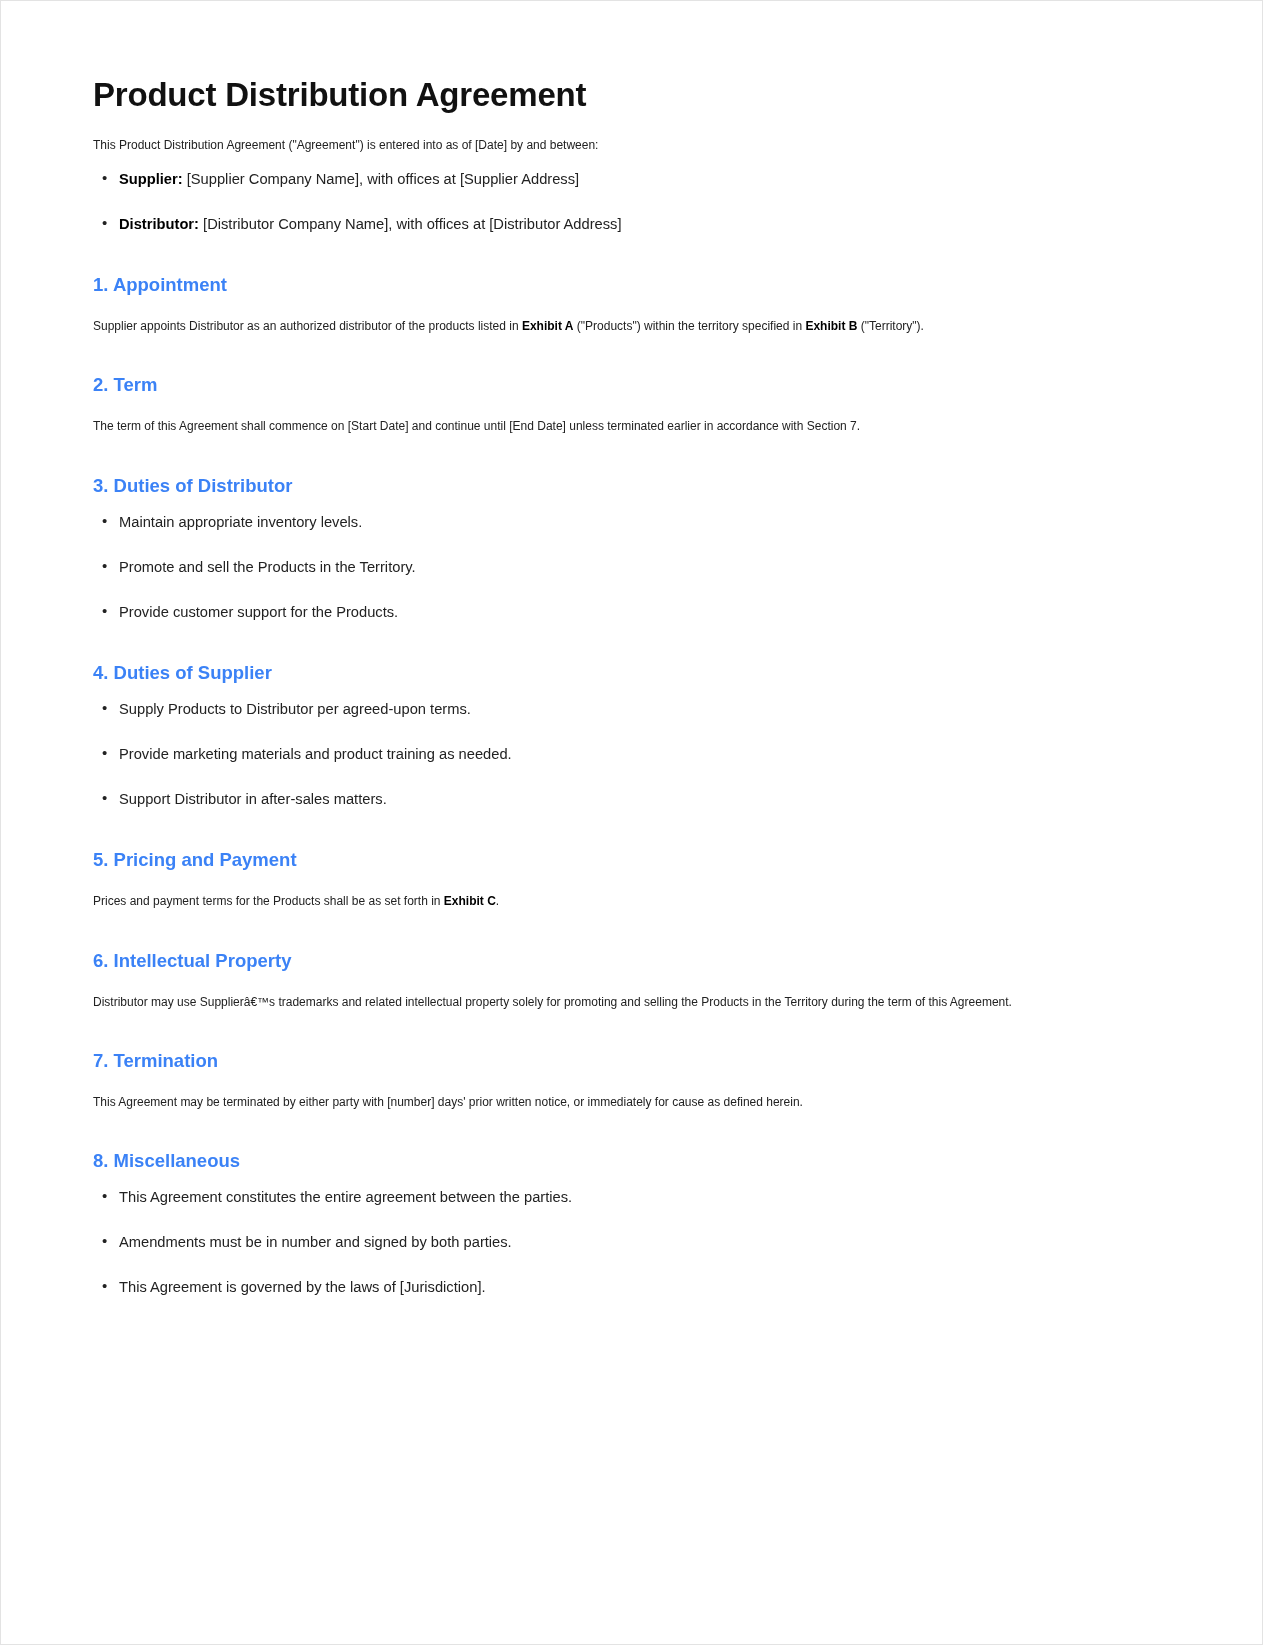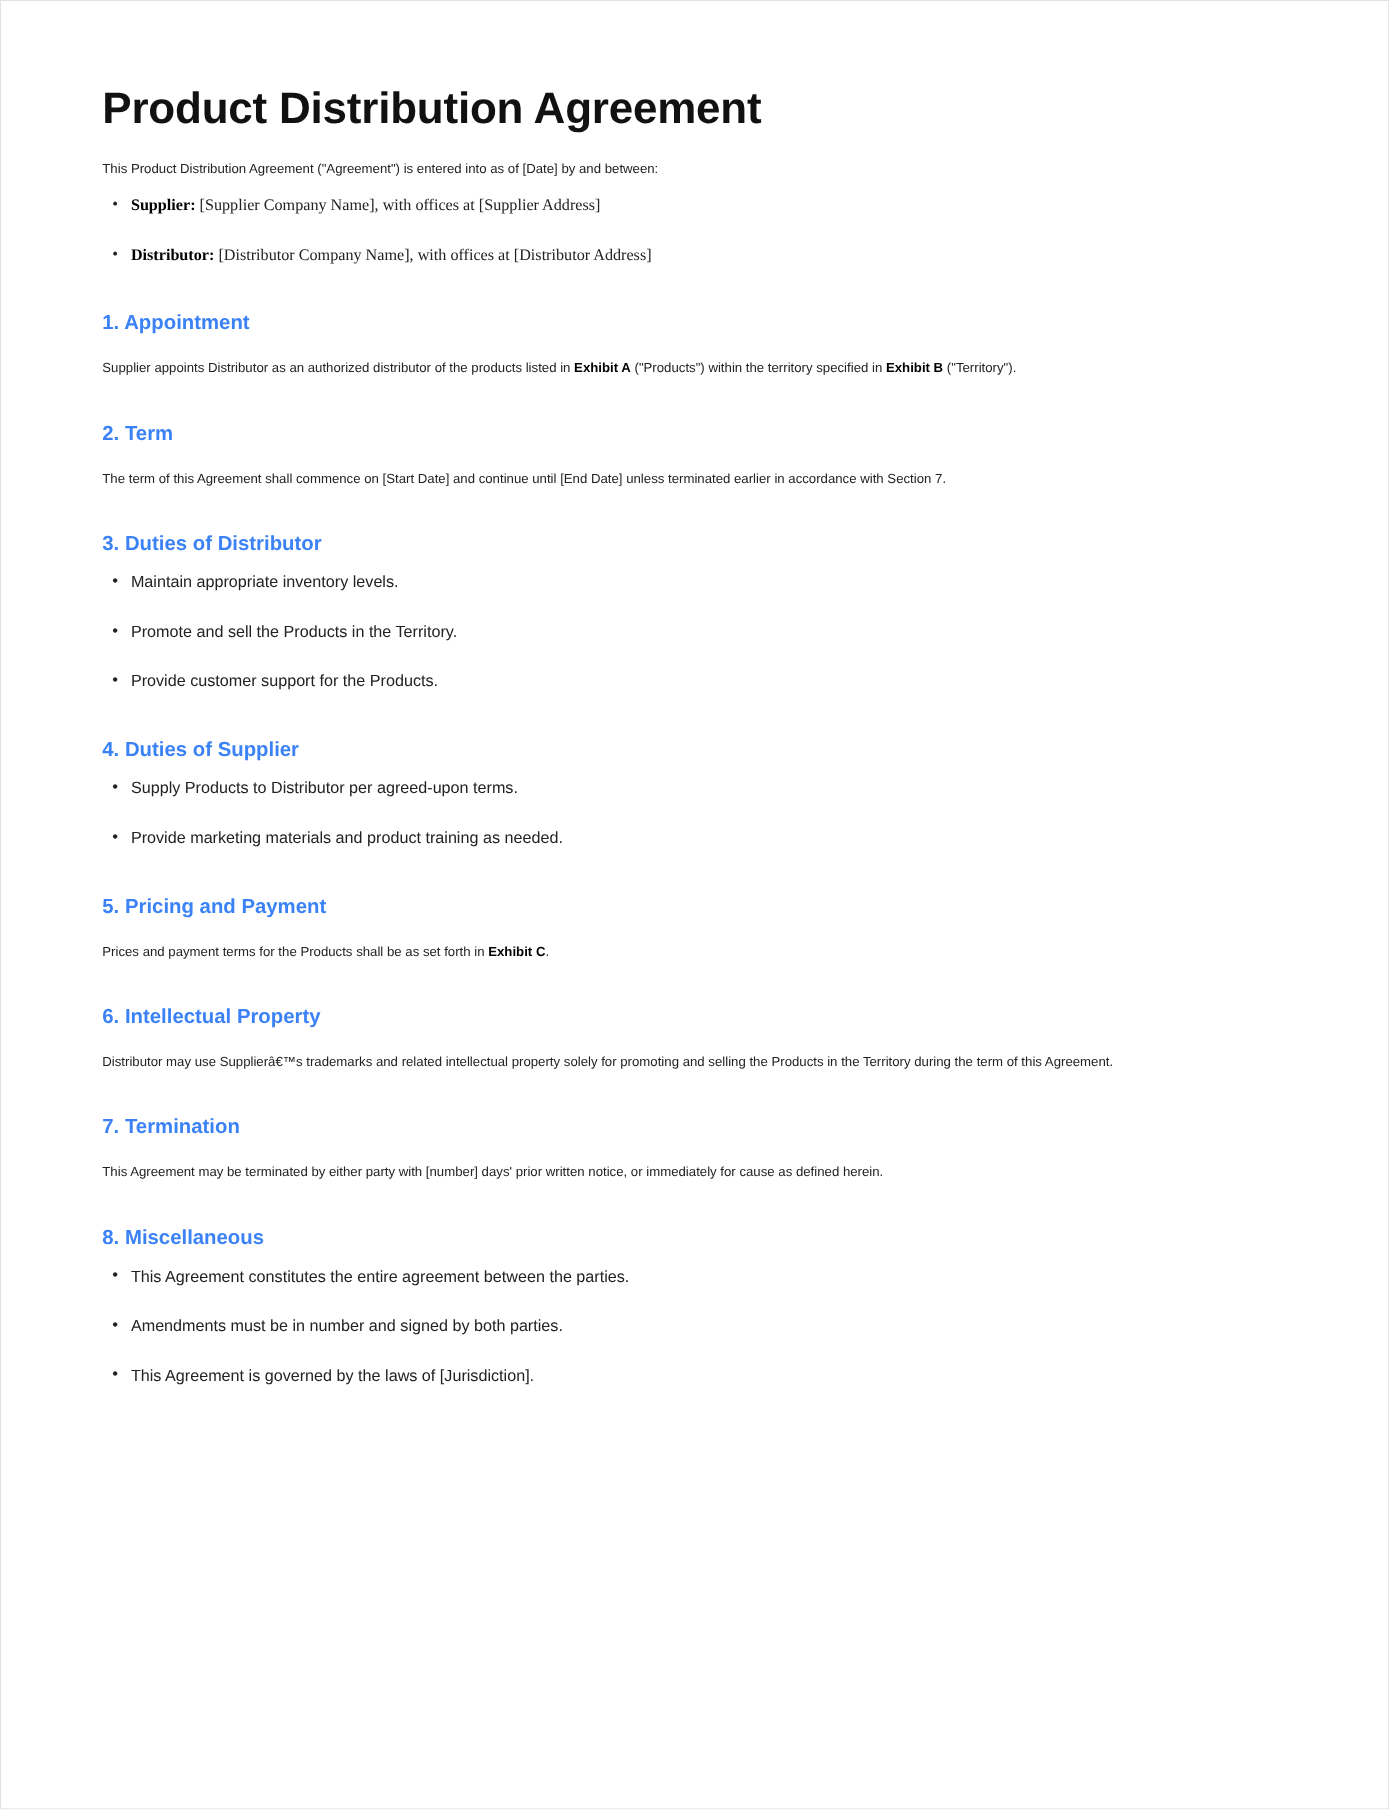--- a/index.html
+++ b/index.html
@@ -20,21 +20,21 @@
     border: 1px solid #e3e3e3;
     overflow: hidden;
   }
   .content {
     position: absolute;
     left: 92px;
     top: 0;
     width: 1012px;
   }
   h1.doc-title {
-    font-size: 40px;
+    font-size: 33px;
     font-weight: bold;
     line-height: 1.2;
     margin: 0;
     padding-top: 74px;
     letter-spacing: -0.2px;
     color: #111111;
   }
   p.para {
     font-size: 12px;
     line-height: 1.52;
@@ -67,21 +67,21 @@
   ul.bullets li::before {
     content: "\2022";
     position: absolute;
     left: 9px;
     top: -1px;
     font-size: 15px;
     line-height: 1.5;
     color: #222222;
   }
   .b { font-weight: bold; color: #000000; }
-  .parties { margin-top: 16px; font-family: Liberation Serif, serif; }
+  .parties { margin-top: 16px; }
   .parties li:first-child { margin-top: 6px; }
   .parties li { margin-top: 24px; }
   .sec-body-gap { margin-top: 20px; }
 </style>
 </head>
 <body>
 
 <div class="page">
   <div class="content">
 
@@ -104,20 +104,21 @@
     <ul class="bullets">
       <li>Maintain appropriate inventory levels.</li>
       <li>Promote and sell the Products in the Territory.</li>
       <li>Provide customer support for the Products.</li>
     </ul>
 
     <h2 class="sec-title">4. Duties of Supplier</h2>
     <ul class="bullets">
       <li>Supply Products to Distributor per agreed-upon terms.</li>
       <li>Provide marketing materials and product training as needed.</li>
+      <li>Support Distributor in after-sales matters.</li>
     </ul>
 
     <h2 class="sec-title">5. Pricing and Payment</h2>
     <p class="para sec-body-gap"><span>Prices and payment terms for the Products shall be as set forth in </span><span class="b">Exhibit C</span><span>.</span></p>
 
     <h2 class="sec-title">6. Intellectual Property</h2>
     <p class="para sec-body-gap">Distributor may use Supplierâ€™s trademarks and related intellectual property solely for promoting and selling the Products in the Territory during the term of this Agreement.</p>
 
     <h2 class="sec-title">7. Termination</h2>
     <p class="para sec-body-gap">This Agreement may be terminated by either party with [number] days' prior written notice, or immediately for cause as defined herein.</p>

